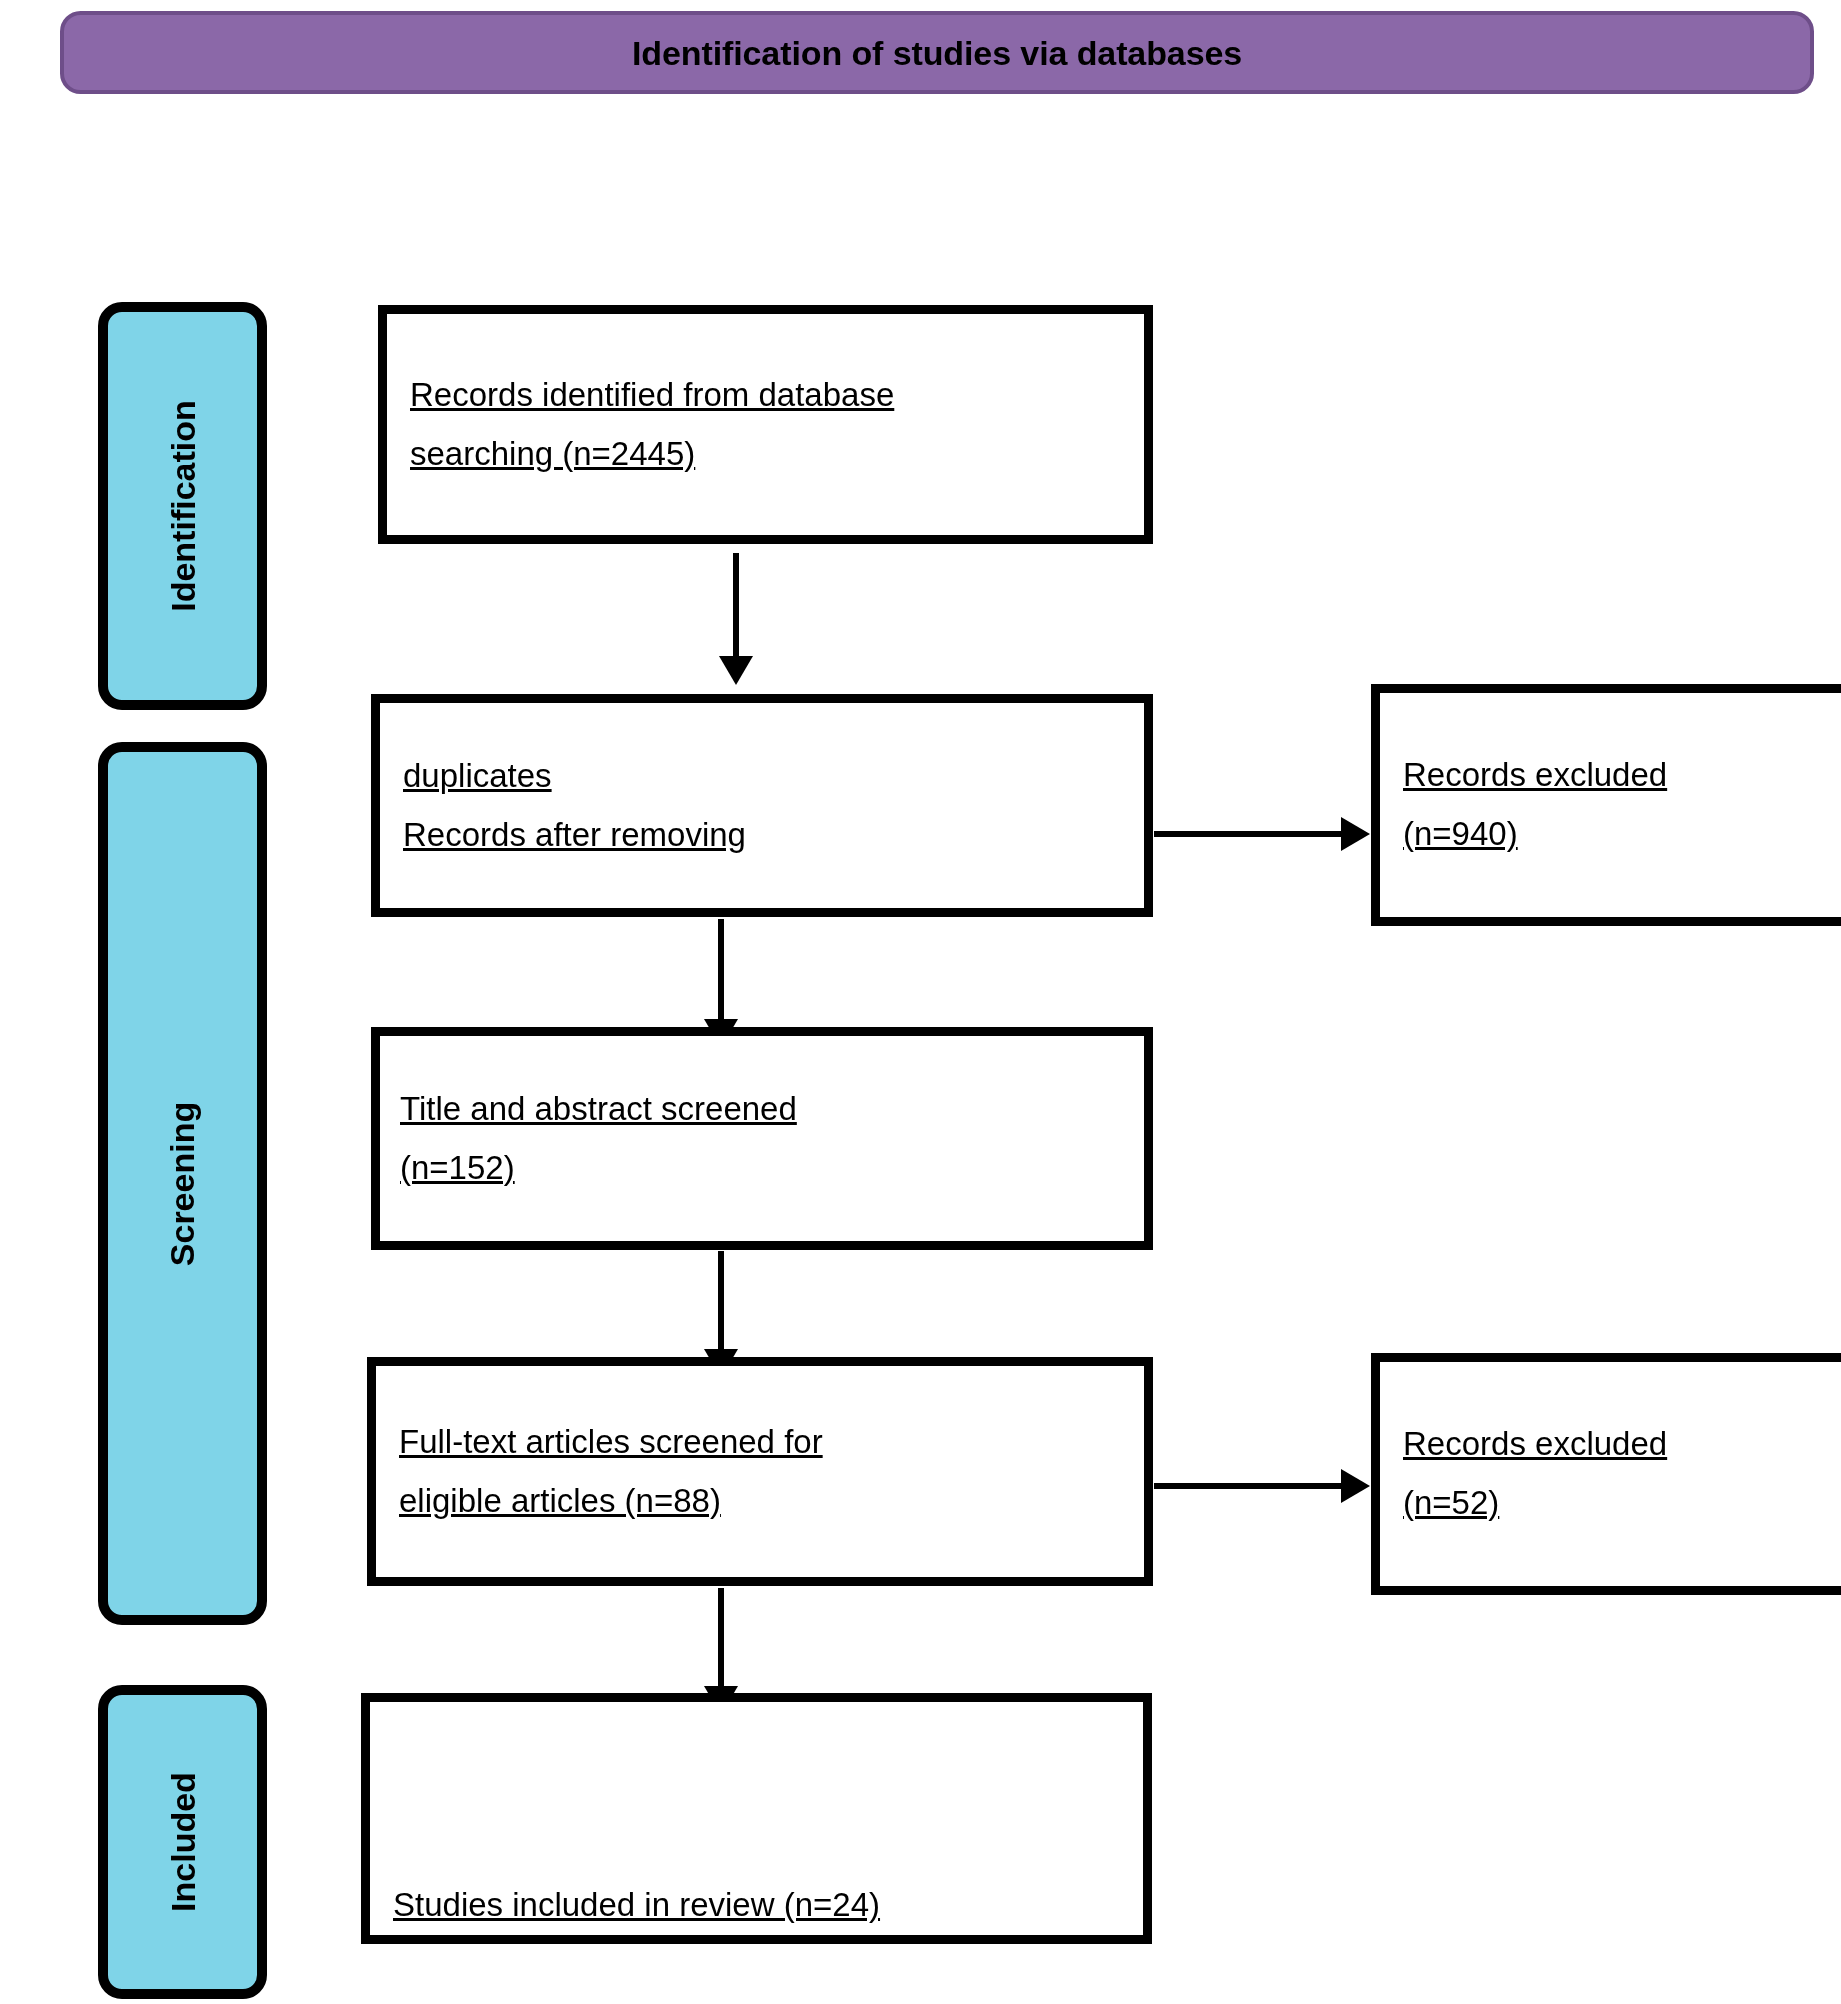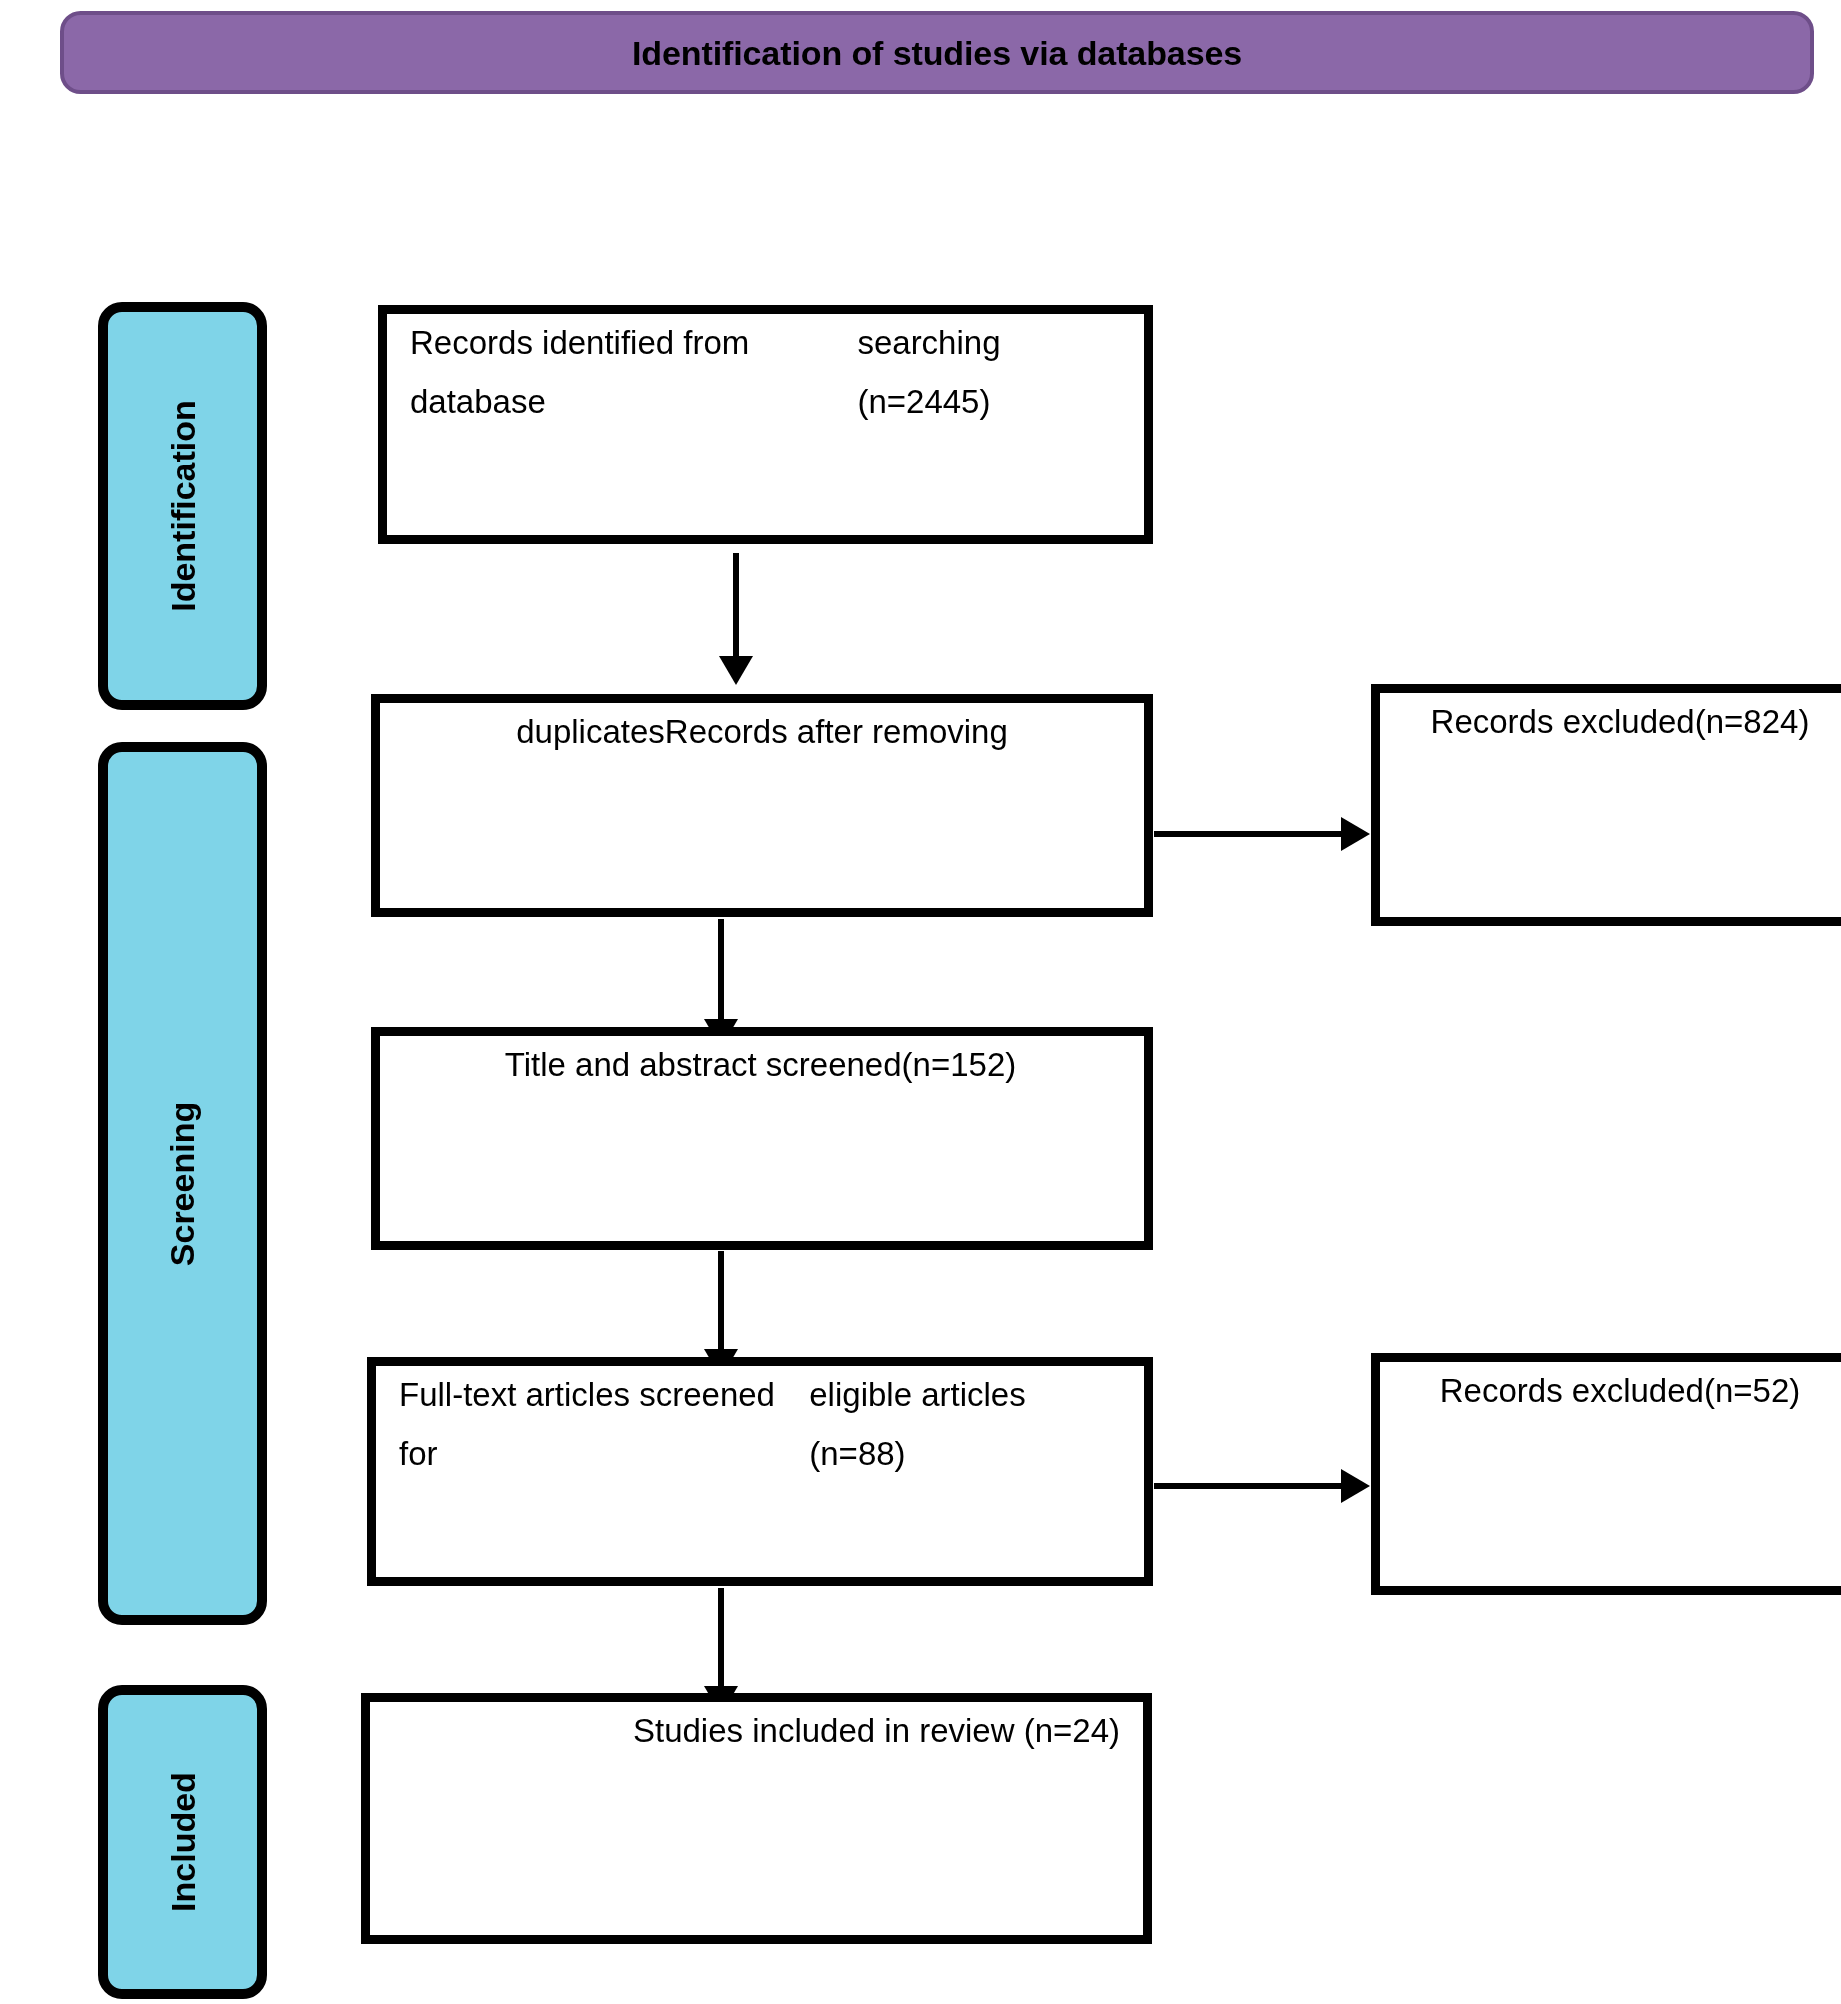--- a/index.html
+++ b/index.html
@@ -65,23 +65,24 @@
     line-height: 1;
   }
 
   
   .box {
     position: absolute;
     background: #ffffff;
     border: 9px solid #000000;
     box-sizing: border-box;
     display: flex;
-    flex-direction: row;
+    flex-direction: column;
     justify-content: center;
     padding: 0 23px;
+    text-decoration: underline;
   }
   .box-text {
     font-size: 33px;
     color: #000000;
     line-height: 1.78;
     text-align: left;
   }
 
   
   .arrow-v {
@@ -164,21 +165,21 @@
     <div class="box-text">Records after removing</div>
   </div>
 
   <div class="arrow-h" style="left:1109px; top:834px;">
     <div class="shaft" style="width:187px;"></div>
     <div class="head" style="left:187px;"></div>
   </div>
 
   <div class="box" style="left:1326px; top:684px; width:498px; height:242px;">
     <div class="box-text">Records excluded</div>
-    <div class="box-text">(n=824)</div>
+    <div class="box-text">(n=940)</div>
   </div>
 
   <div class="arrow-v" style="left:676px; top:919px;">
     <div class="shaft" style="height:100px;"></div>
     <div class="head" style="top:100px;"></div>
   </div>
 
   <div class="box" style="left:326px; top:1027px; width:782px; height:223px;padding-left:20px;">
     <div class="box-text">Title and abstract screened</div>
     <div class="box-text">(n=152)</div>

